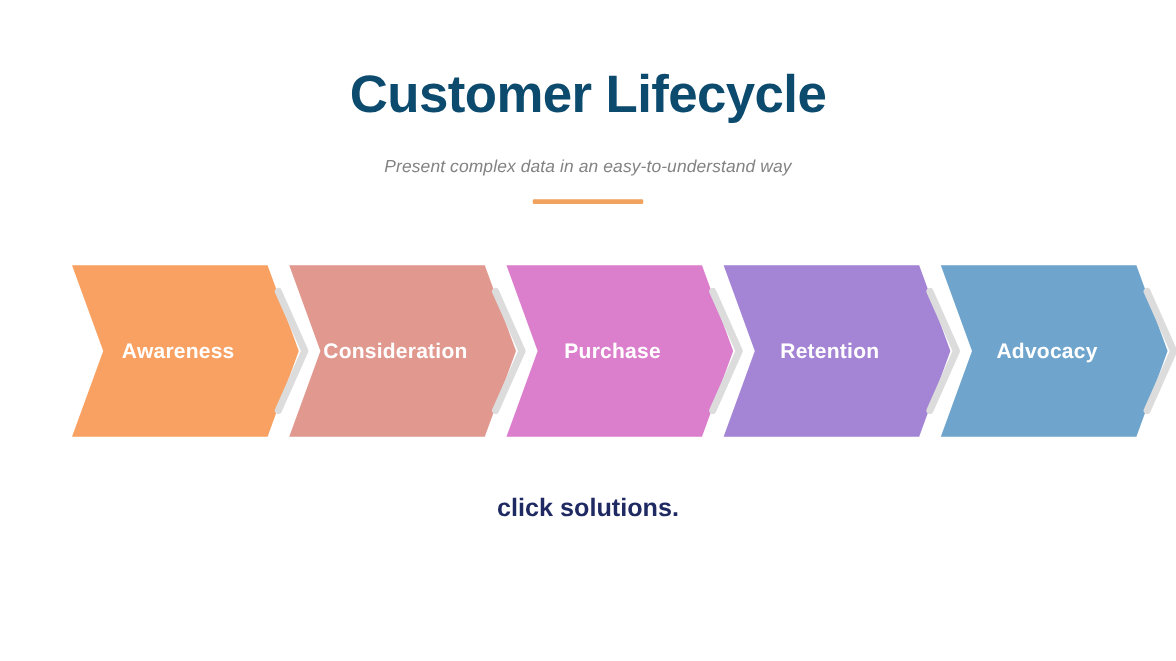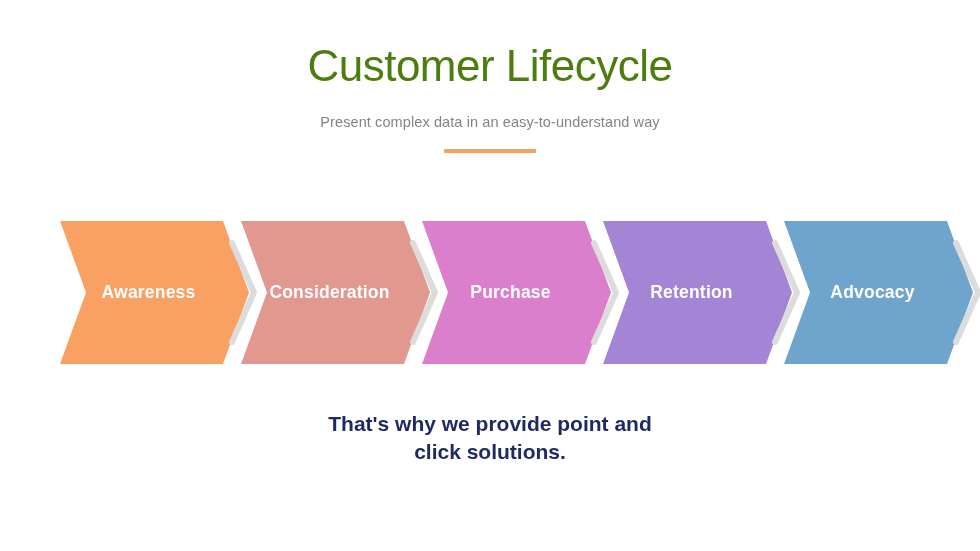--- a/index.html
+++ b/index.html
@@ -17,35 +17,36 @@
 
   
   .header {
     position: absolute;
     top: 0;
     left: 0;
     width: 980px;
     text-align: center;
   }
   .page-title {
-    margin: 3px;
+    margin: 16px;
     padding-top: 38px;
     font-size: 44px;
-    font-weight: normal;
+    font-weight: bold;
     letter-spacing: -0.5px;
-    color: #4d7c0f;
+    color: #0c4a6e;
     line-height: 1.12;
   }
   .page-subtitle {
     margin: 12px;
     padding-top: 12px;
     font-size: 14.5px;
     font-weight: normal;
     color: #838383;
     letter-spacing: 0.1px;
+    font-style: italic;
   }
   .title-divider {
     width: 92px;
     height: 4px;
     background: #f0a25e;
     margin: 19px auto 0 auto;
     border-radius: 1px;
   }
 
   
@@ -114,15 +115,14 @@
         <text class="stage-label" x="148.5" y="89.5" fill="#ffffff">Awareness</text>
         <text class="stage-label" x="329.5" y="89.5" fill="#ffffff">Consideration</text>
         <text class="stage-label" x="510.5" y="89.5" fill="#ffffff">Purchase</text>
         <text class="stage-label" x="691.5" y="89.5" fill="#ffffff">Retention</text>
         <text class="stage-label" x="872.5" y="89.5" fill="#ffffff">Advocacy</text>
       </g>
   </svg>
 </div>
 
 <div class="footer-caption">
-  <span class="caption-line">That's why we provide point and</span>
   <span class="caption-line">click solutions.</span>
 </div>
 
 </body></html>

